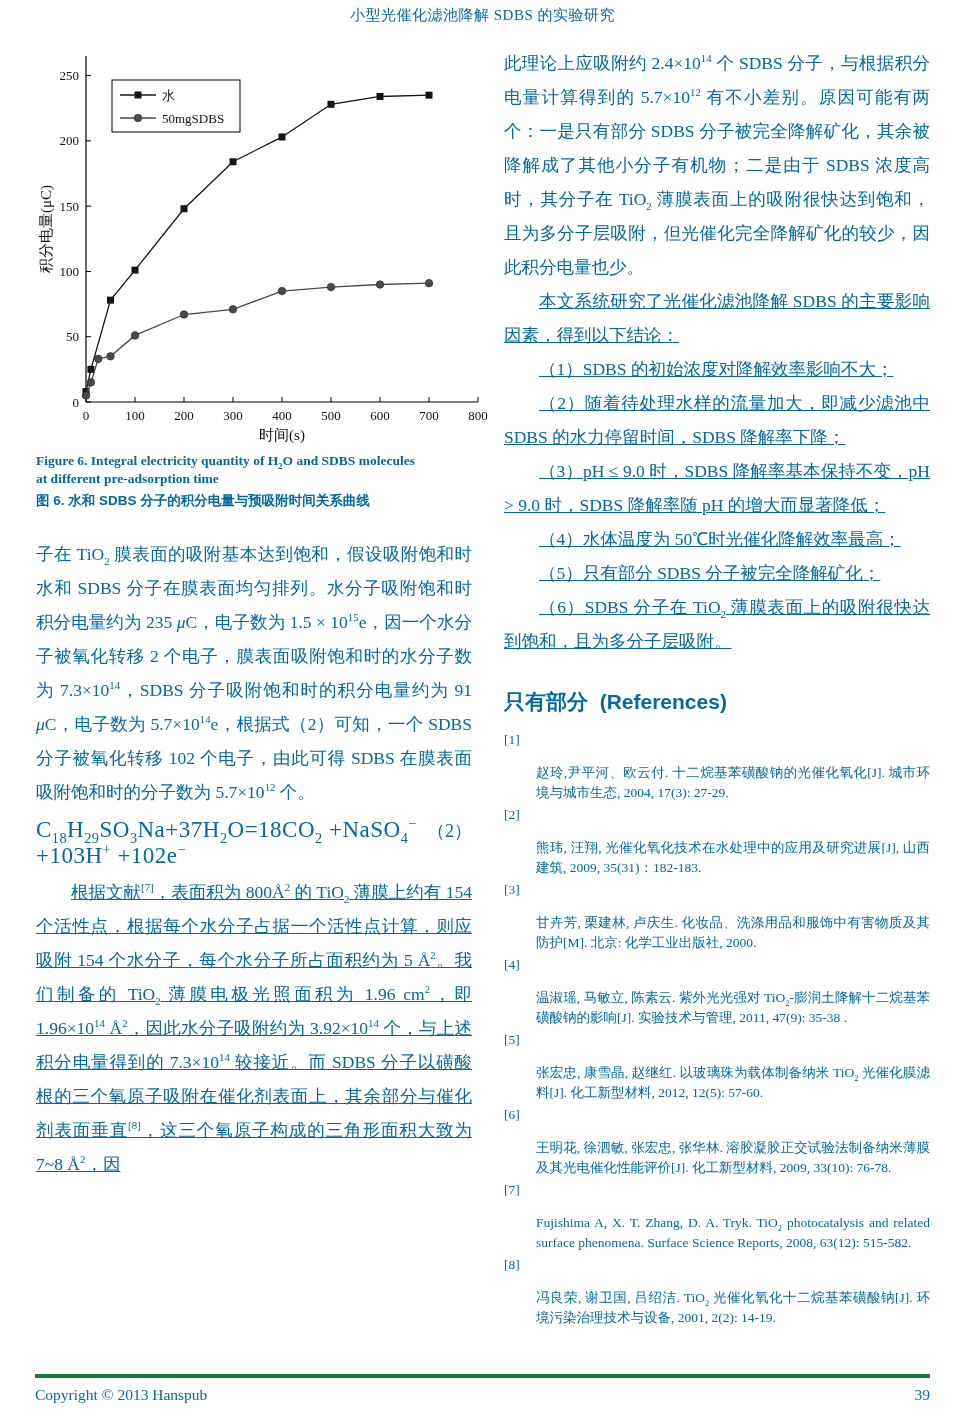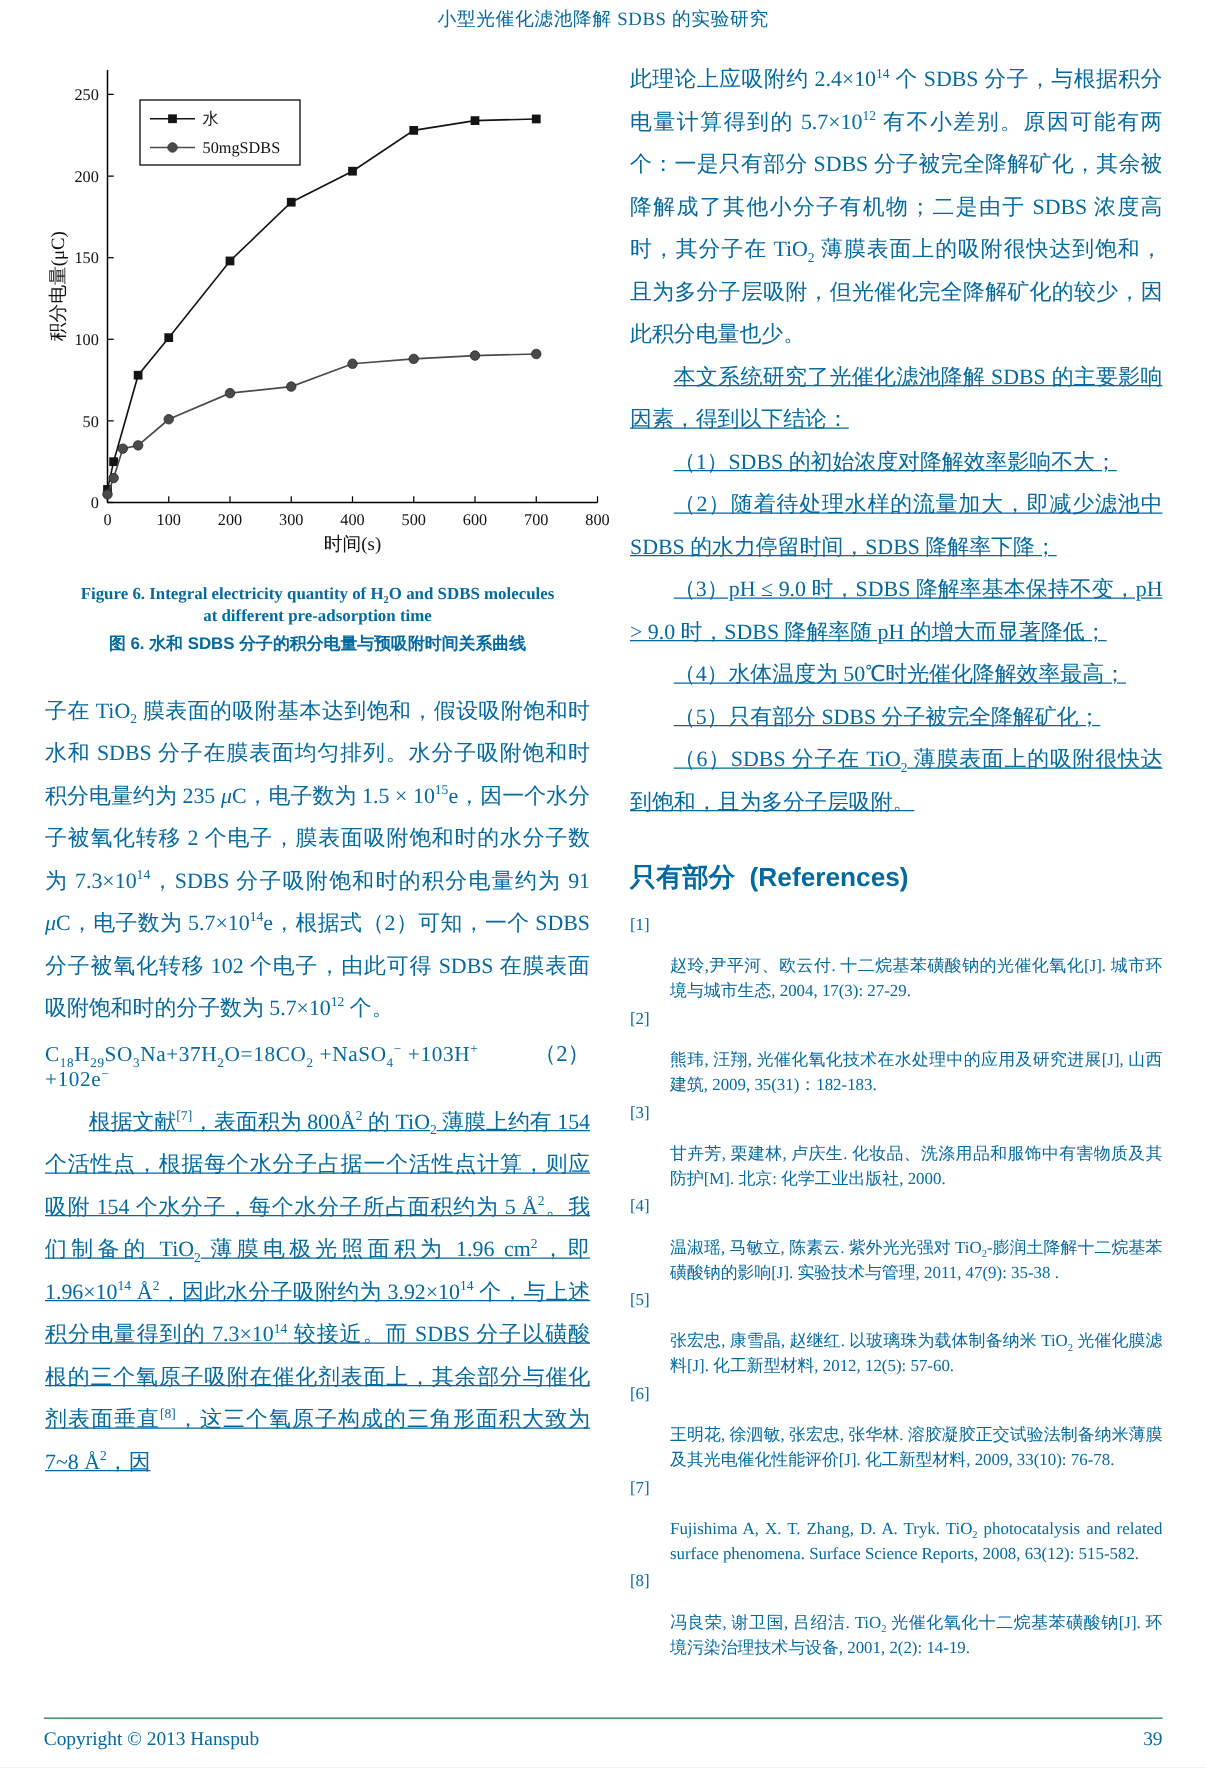--- a/index.html
+++ b/index.html
@@ -18,56 +18,56 @@
     text-align: center; font-size: 15px; letter-spacing: 0.5px;
   }
   .col { position: absolute; top: 46px; }
   .col-left  { left: 36px;  width: 436px; }
   .col-right { left: 504px; width: 426px; }
 
   .figure { margin: 0; padding: 0; }
   #chart { display: block; margin: 4px 0 0 0; }
   svg text { font-family: "Liberation Serif", serif; fill: #111; }
 
-  .fig-caption { margin-top: 14px; text-align: center; }
+  .fig-caption { margin-top: 0; }
   .cap-en { font-weight: bold; font-size: 13.5px; line-height: 18px; }
   .cap-zh { font-family: "Liberation Sans", sans-serif; font-weight: bold; font-size: 13.5px; line-height: 20px; margin-top: 3px; }
 
   p.body-text {
     font-size: 17.5px; line-height: 34px;
     text-align: justify; margin: 0;
   }
   .indent { text-indent: 2em; text-decoration: underline; }
   .para-gap { margin-top: 26px !important; }
 
   sub, sup { font-size: 62%; line-height: 0; }
 
   .equation-row {
     display: flex; justify-content: space-between; align-items: baseline;
     margin: 8px 0 6px 0;
   }
-  .equation { font-size: 17px; letter-spacing: 0.5px; }
+  .equation { font-size: 23px; letter-spacing: 0.5px; }
   .eq-num { font-size: 18px; }
 
   .section-heading {
     font-family: "Liberation Sans", sans-serif;
     font-weight: bold; font-size: 21px;
     margin: 20px 0 14px 0;
     white-space: pre-wrap;
   }
   .refs-heading { margin-top: 30px; }
 
   .ref-list { margin-top: 4px; }
   .ref { display: flex; font-size: 13.5px; line-height: 19.5px; margin-bottom: 3px; text-align: justify; }
   .ref-num { flex: 0 0 32px; }
   .ref-text { flex: 1; margin-top: 33px; }
 
   .footer {
     position: absolute; left: 35px; right: 35px; bottom: 0;
-    height: 40px; border-top: 1px solid #15803d;
+    height: 40px; border-top: 4px solid #15803d;
     display: flex; justify-content: space-between; align-items: flex-start;
     padding-top: 8px; font-size: 15.5px;
   }
 </style>
 </head>
 <body>
 
 <div class="page">
 
   <div class="running-head">

